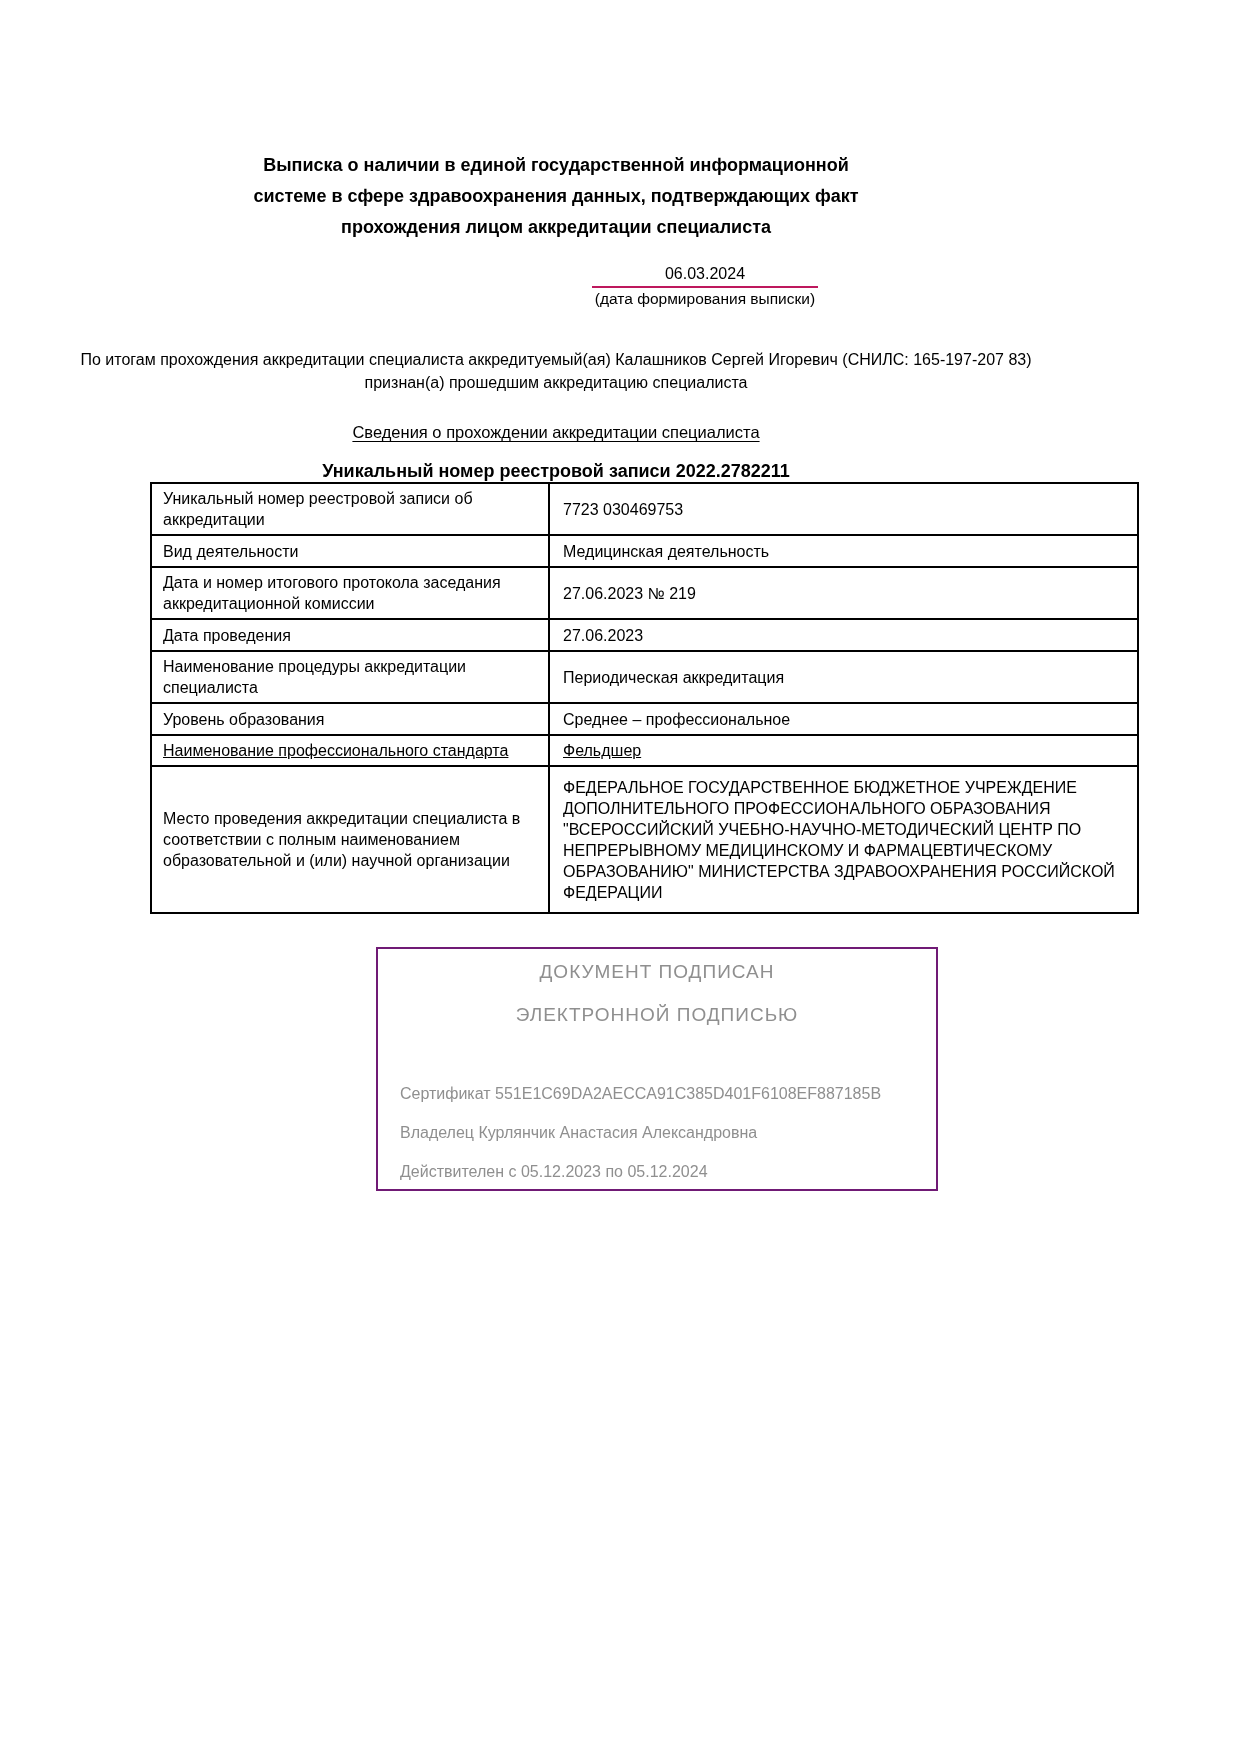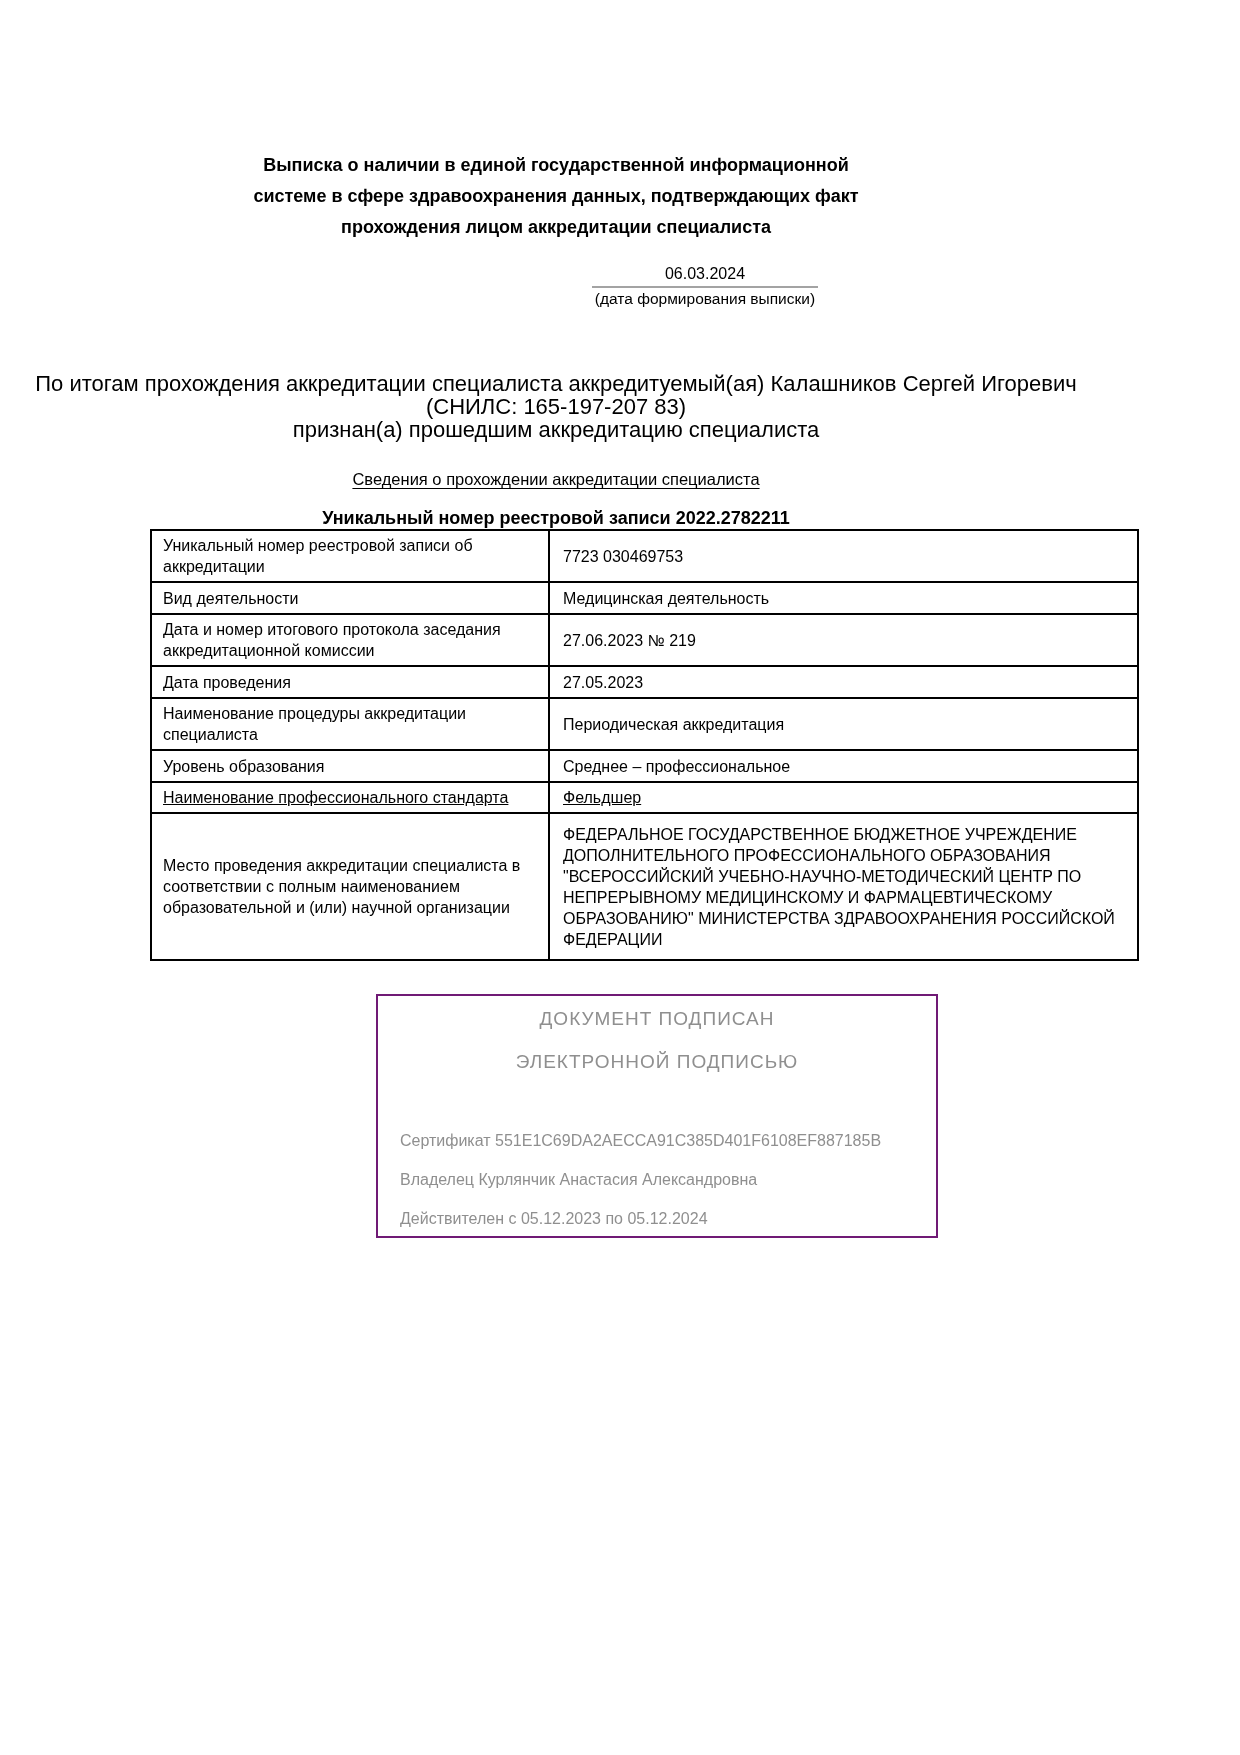--- a/index.html
+++ b/index.html
@@ -30,31 +30,31 @@
   }
   .date-block {
     width: 226px;
     margin: 22px 294px 0 auto;
     text-align: center;
     font-size: 16px;
   }
   .date-value {
     display: block;
     padding-bottom: 3px;
-    border-bottom: 2px solid #a3a3a3;
+    border-bottom: 2px solid #be185d;
   }
   .date-caption {
     display: block;
     padding-top: 2px;
     font-size: 15.5px;
   }
   .intro {
-    margin-top: 64px;
+    margin-top: 40px;
     text-align: center;
-    font-size: 22px;
+    font-size: 16px;
     line-height: 23px;
   }
   .section-heading {
     margin-top: 29px;
     text-align: center;
     font-size: 16.5px;
     text-decoration: underline;
     text-underline-offset: 3px;
   }
   .record-heading {
@@ -139,21 +139,21 @@
         <tr style="height: 32px;">
           <td class="col-label">Вид деятельности</td>
           <td class="col-value">Медицинская деятельность</td>
         </tr>
         <tr style="height: 48px;">
           <td class="col-label">Дата и номер итогового протокола заседания аккредитационной комиссии</td>
           <td class="col-value">27.06.2023 № 219</td>
         </tr>
         <tr style="height: 32px;">
           <td class="col-label">Дата проведения</td>
-          <td class="col-value">27.05.2023</td>
+          <td class="col-value">27.06.2023</td>
         </tr>
         <tr style="height: 48px;">
           <td class="col-label">Наименование процедуры аккредитации специалиста</td>
           <td class="col-value">Периодическая аккредитация</td>
         </tr>
         <tr style="height: 32px;">
           <td class="col-label">Уровень образования</td>
           <td class="col-value">Среднее – профессиональное</td>
         </tr>
         <tr style="height: 31px; text-decoration: underline;">

